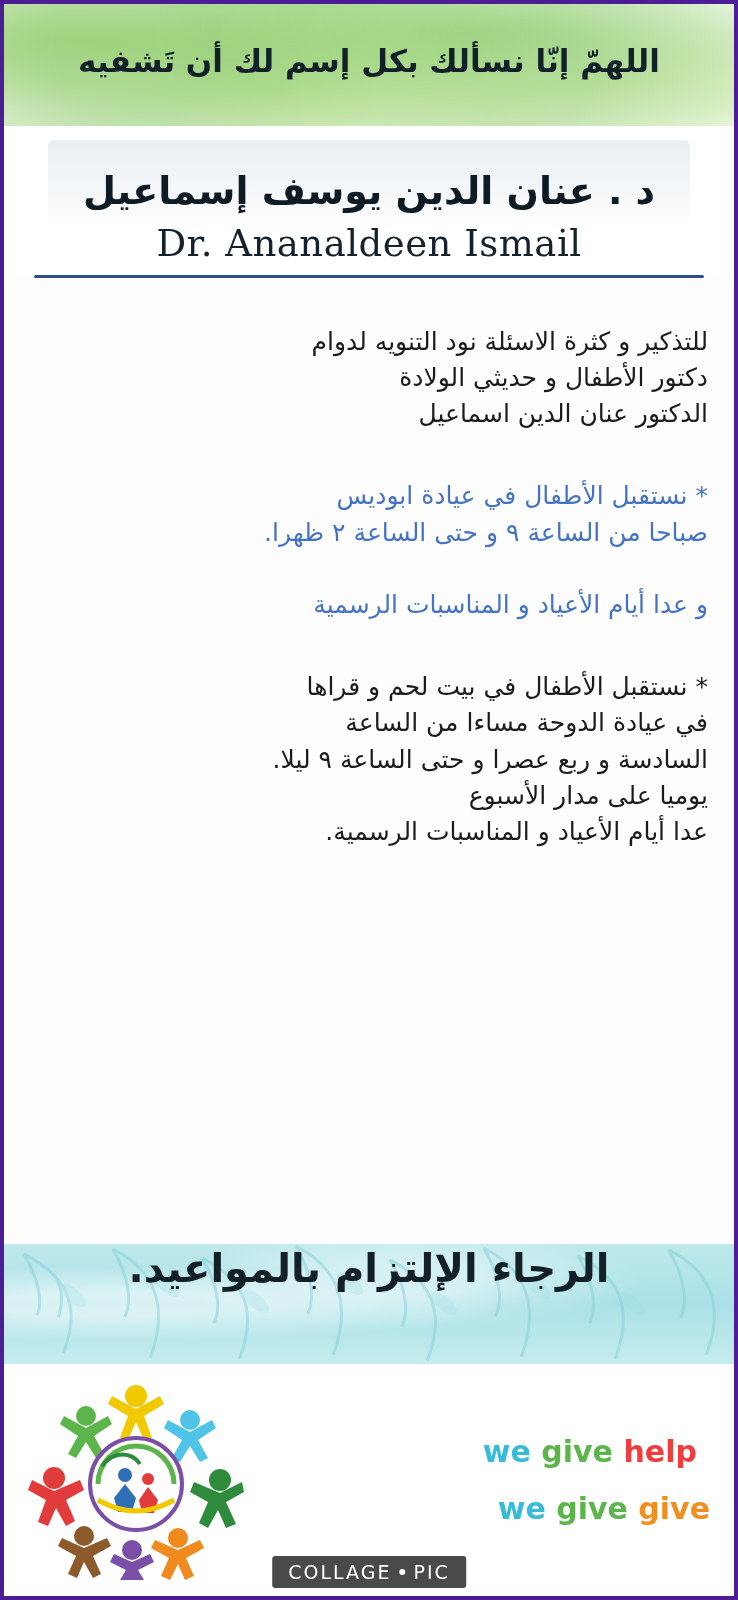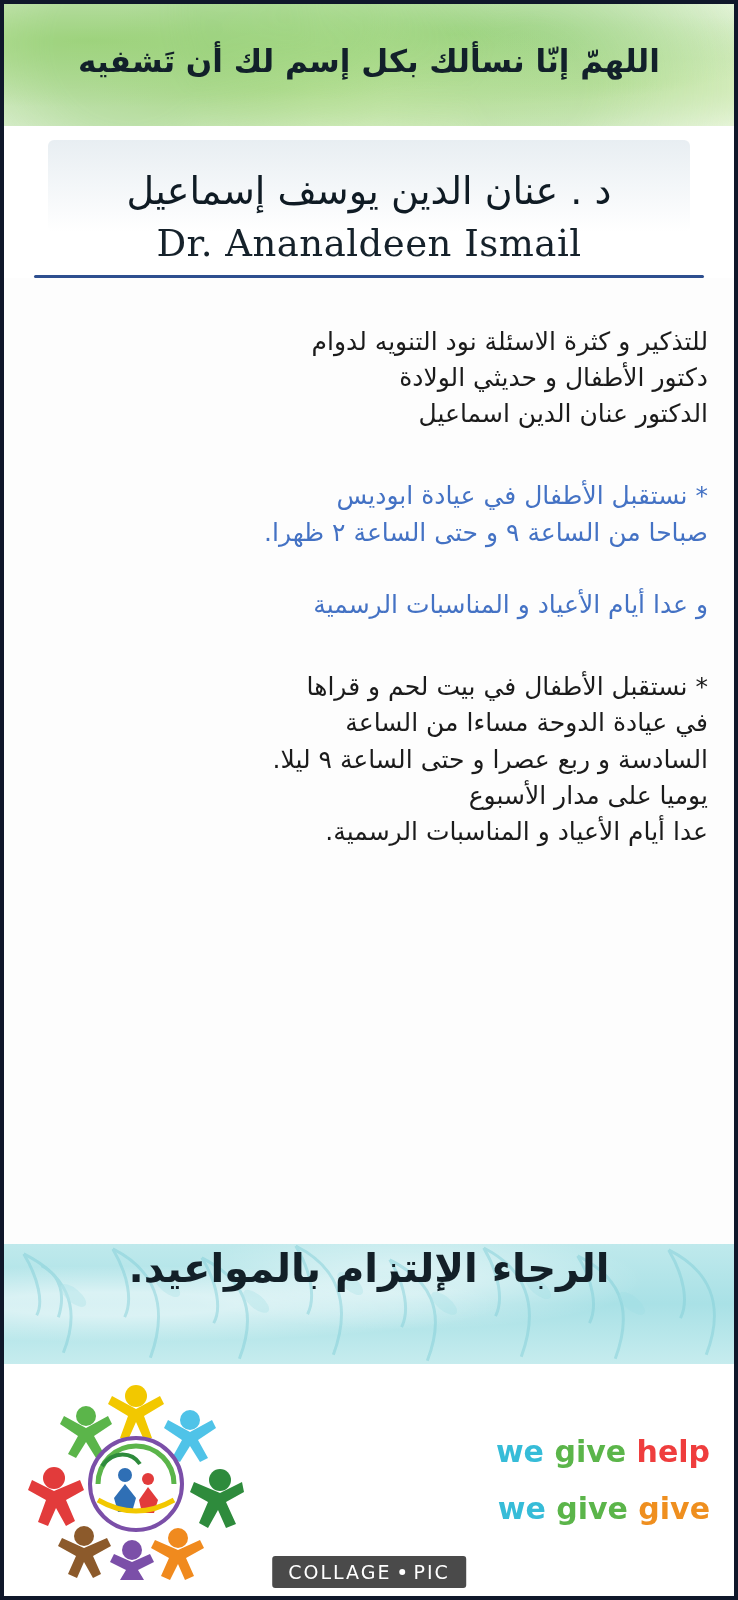--- a/index.html
+++ b/index.html
@@ -12,21 +12,21 @@
     height: 1600px;
     position: relative;
     overflow: hidden;
     font-family: "DejaVu Sans", sans-serif;
   }
 
   .page {
     position: absolute;
     inset: 0;
     background: #fdfdfd;
-    border: 4px solid #0f172a;
+    border: 4px solid #4c1d95;
     box-sizing: border-box;
     display: flex;
     flex-direction: column;
   }
 
   
   .dua-banner {
     position: relative;
     height: 122px;
     flex: 0 0 122px;
@@ -79,21 +79,21 @@
     top: 14px;
     height: 92px;
     background: linear-gradient(180deg, rgba(228,235,240,0.85), rgba(255,255,255,0));
     border-radius: 6px;
     z-index: 0;
   }
   .name-ar {
     position: relative;
     z-index: 1;
     font-size: 38px;
-    font-weight: 400;
+    font-weight: 700;
     color: #0f1b24;
     line-height: 1.15;
     letter-spacing: 0px;
   }
   .name-en {
     position: relative;
     z-index: 1;
     direction: ltr;
     font-family: "DejaVu Serif", serif;
     font-size: 37px;
@@ -183,21 +183,21 @@
     flex: 0 0 232px;
     background: #ffffff;
     display: flex;
     align-items: center;
     justify-content: space-between;
     padding: 0 18px 0 24px;
     box-sizing: border-box;
   }
   .slogan {
     direction: ltr;
-    text-align: right;
+    text-align: center;
     font-family: "DejaVu Sans", sans-serif;
     font-weight: 700;
     font-size: 30px;
     line-height: 1.9;
     padding-right: 6px;
     flex: 0 0 auto;
   }
   .slogan .l1 { margin-left: 0px; }
   .slogan .l2 { margin-left: 28px; }
   .w1 { color: #36bcd8; }

